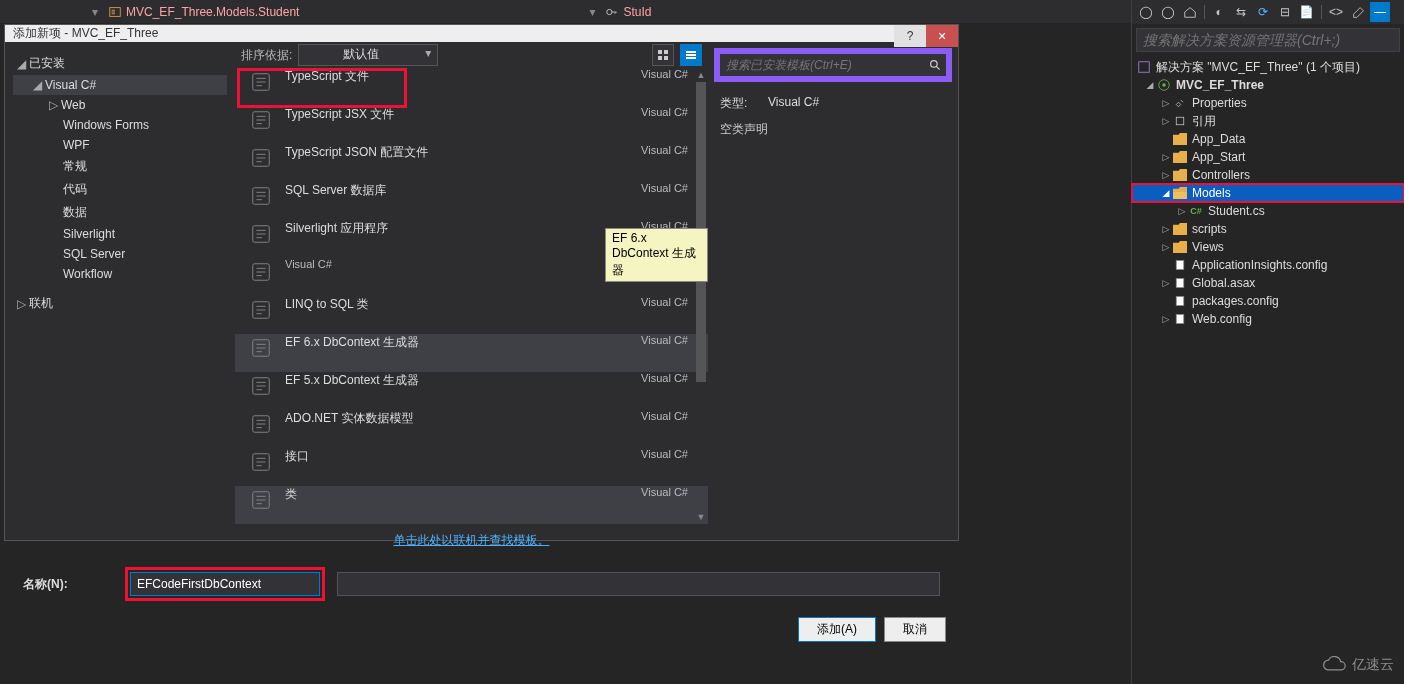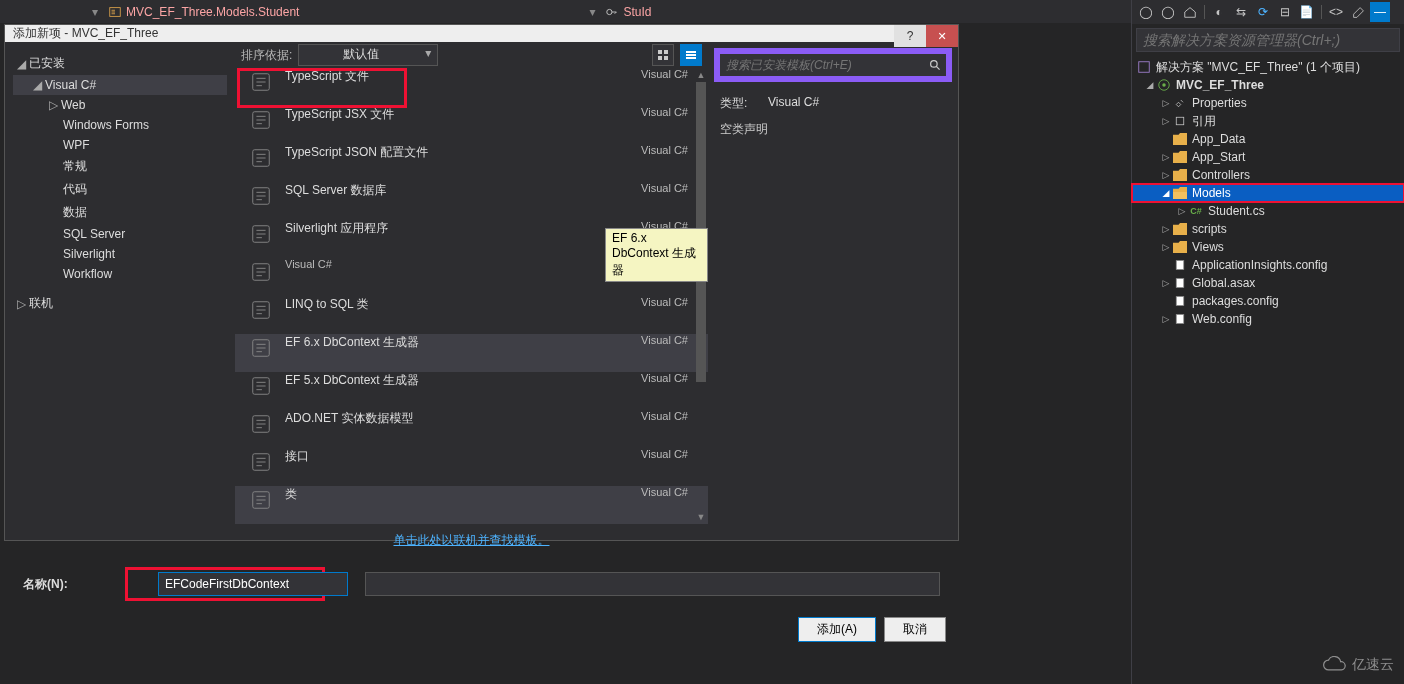--- a/index.html
+++ b/index.html
@@ -61,21 +61,21 @@
 .search-box { display: flex; border: 6px solid #8b5cf6; background: #333337; margin-bottom: 10px; }
 .search-box input { flex: 1; background: transparent; border: none; outline: none; color: #999; padding: 4px 6px; font-size: 12px; font-style: italic; }
 .search-box .sicon { width: 22px; display: flex; align-items: center; justify-content: center; color: #ccc; }
 .detail-row { display: flex; padding: 3px 6px; color: #ddd; }
 .detail-row .dk { width: 48px; }
 .detail-desc { padding: 6px; color: #ccc; }
 
 
 .name-row { display: flex; align-items: center; padding: 10px 18px; gap: 12px; }
 .name-row label { width: 90px; color: #ddd; font-weight: bold; }
-.name-input { flex: 1; background: #333337; border: 1px solid #007acc; color: #fff; padding: 4px 6px; font-size: 12px; outline: none; margin-left: 28px; }
+.name-input { flex: 1; background: #333337; border: 1px solid #007acc; color: #fff; padding: 4px 6px; font-size: 12px; outline: none; }
 .name-highlight { border: 3px solid #e13; padding: 2px; }
 
 
 .dlg-buttons { display: flex; justify-content: flex-end; padding: 6px 12px 12px; gap: 8px; }
 .btn { padding: 3px 18px; border: 1px solid #888; background: #eee; color: #000; font-size: 12px; cursor: pointer; }
 .btn-primary { border: 1px solid #007acc; }
 
 
 .right-panel { position: absolute; right: 0; top: 0; width: 273px; height: 684px; background: #252526; border-left: 1px solid #3f3f46; display: flex; flex-direction: column; }
 .rp-toolbar { height: 24px; background: #2d2d30; display: flex; align-items: center; padding: 0 4px; gap: 2px; }
@@ -156,24 +156,24 @@
         <div class="tree-item tree-indent-2">
             <span>常规</span>
           </div>
         <div class="tree-item tree-indent-2">
             <span>代码</span>
           </div>
         <div class="tree-item tree-indent-2">
             <span>数据</span>
           </div>
         <div class="tree-item tree-indent-2">
+            <span>Silverlight</span>
+          </div>
+        <div class="tree-item tree-indent-2">
             <span>SQL Server</span>
-          </div>
-        <div class="tree-item tree-indent-2">
-            <span>Silverlight</span>
           </div>
         <div class="tree-item tree-indent-2">
             <span>Workflow</span>
           </div>
         <div style="height:8px"></div>
         <div class="tree-item header">
             <span class="arrow">▷</span>
             <span>联机</span>
           </div>
       </div>

